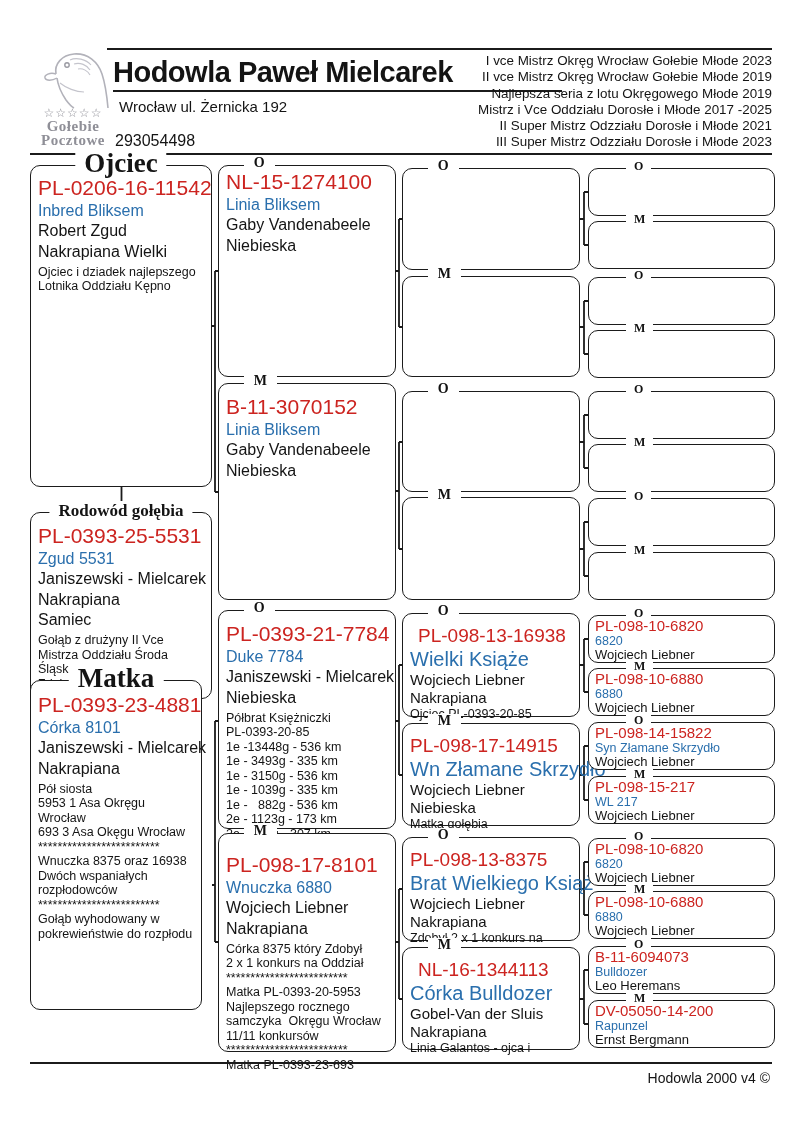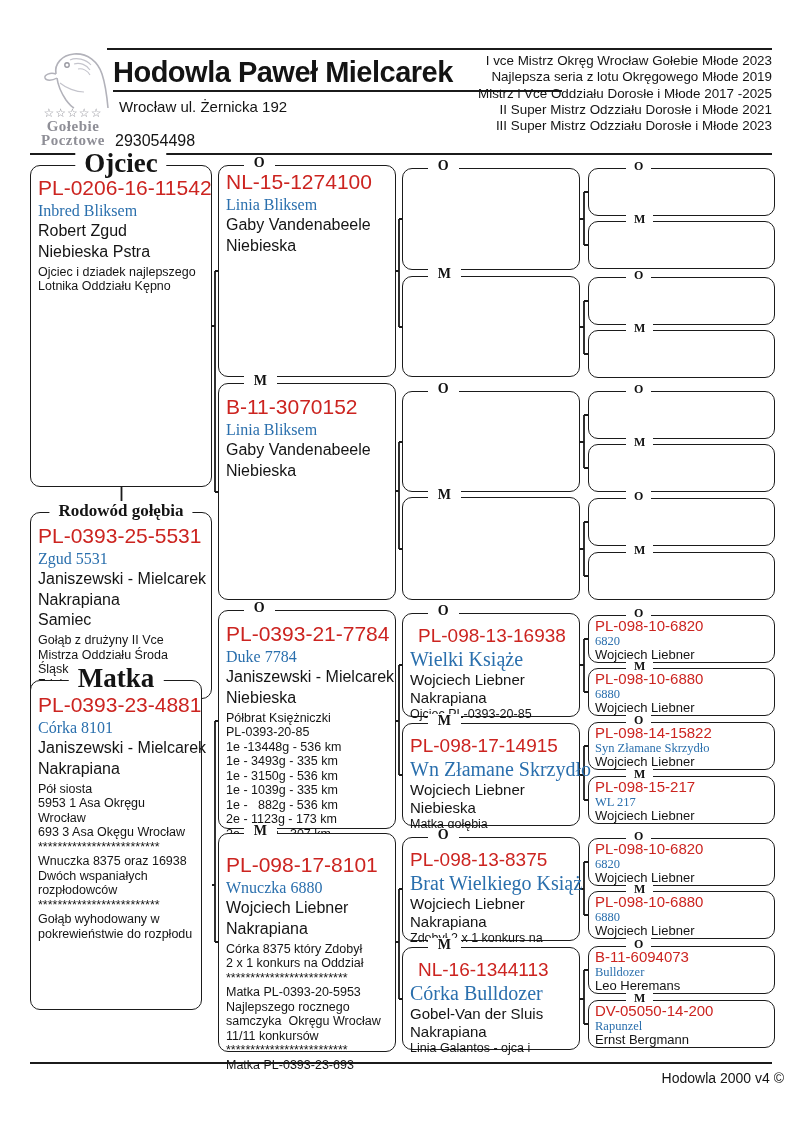--- a/index.html
+++ b/index.html
@@ -27,21 +27,21 @@
   .sex{
     position:absolute;top:-10px;left:14%;background:#fff;padding:0 10px;
     font-family:"Liberation Serif",serif;font-weight:bold;font-size:14px;color:#111;line-height:1;
   }
   .bhead{
     position:absolute;top:-19px;left:50%;transform:translateX(-50%);background:#fff;
     padding:0 9px;font-family:"Liberation Serif",serif;font-weight:bold;font-size:27px;line-height:1.2;white-space:nowrap;
   }
   .bhead.sm{font-size:17px;top:-12px;}
   .ring{color:var(--red);font-size:21px;line-height:1.25;white-space:nowrap;}
-  .pname{color:var(--blue);font-size:16px;line-height:1.25;white-space:nowrap;font-family:Liberation Serif, serif;}
+  .pname{color:var(--blue);font-size:16px;line-height:1.25;white-space:nowrap;}
   .breeder,.pcolor,.sexline{color:var(--ink);font-size:16px;line-height:1.27;white-space:nowrap;}
   .notes{color:var(--ink);font-size:12.5px;line-height:1.16;white-space:pre-wrap;margin-top:3px;}
   .mid .ring{font-size:19px;line-height:1.2;}
   .mid .pname{font-size:20px;line-height:1.18;}
   .mid .breeder,.mid .pcolor{font-size:15px;line-height:1.2;}
   .mid .notes{font-size:12.5px;margin-top:1px;line-height:1.1;}
   .small{padding:1px 6px;}
   .small .sex{font-size:12px;top:-9px;left:20%;padding:0 8px;}
   .small .ring{font-size:15px;line-height:1.15;}
   .small .pname{font-size:12.5px;line-height:1.12;}
@@ -68,20 +68,21 @@
 <div class="abs logo-word" style="left:30px;top:118px;">Gołebie</div>
 <div class="abs logo-word" style="left:30px;top:132px;">Pocztowe</div>
 
 <div class="abs title" style="left:113px;top:56px;">Hodowla Paweł Mielcarek</div>
 <div class="hline" style="left:113px;top:90px;width:449px;height:2px;"></div>
 <div class="abs address" style="left:119px;top:98px;">Wrocław ul. Żernicka 192</div>
 <div class="abs phone" style="left:115px;top:132px;">293054498</div>
 
 <div class="abs ach" style="right:28px;top:53px;">
   <div>I vce Mistrz Okręg Wrocław Gołebie Młode 2023</div>
+  <div>II vce Mistrz Okręg Wrocław Gołebie Młode 2019</div>
   <div>Najlepsza seria z lotu Okręgowego Młode 2019</div>
   <div>Mistrz i Vce Oddziału Dorosłe i Młode  2017 -2025</div>
   <div>II Super Mistrz Odzziału Dorosłe i Młode 2021</div>
   <div>III Super Mistrz Odzziału Dorosłe i Młode 2023</div>
 </div>
 
 <div class="hline" style="left:30px;top:153px;width:742px;"></div>
 
 <svg class="connectors" width="800" height="1130" viewBox="0 0 800 1130">
   <g stroke="#1b1b1b" stroke-width="1.8" fill="none">
@@ -105,21 +106,21 @@
     <path d="M580 889 H584 M584 862 V915 M584 862 H588 M584 915 H588"></path>
     <path d="M580 999 H584 M584 970 V1024 M584 970 H588 M584 1024 H588"></path>
   </g>
 </svg>
 
 <div class="pbox" style="left:30px;top:165px;width:182px;height:322px;">
   <span class="bhead">Ojciec</span>
   <div class="ring" style="margin-top:6px;">PL-0206-16-11542</div>
   <div class="pname">Inbred Bliksem</div>
   <div class="breeder">Robert Zgud</div>
-  <div class="pcolor">Niebieska Pstra</div>
+  <div class="pcolor">Nakrapiana Wielki</div>
   <div class="notes">Ojciec i dziadek najlepszego
 Lotnika Oddziału Kępno</div>
 </div>
 
 <div class="pbox" style="left:30px;top:512px;width:182px;height:187px;">
   <span class="bhead sm">Rodowód gołębia</span>
   <div class="ring" style="margin-top:7px;">PL-0393-25-5531</div>
   <div class="pname">Zgud 5531</div>
   <div class="breeder">Janiszewski - Mielcarek</div>
   <div class="pcolor">Nakrapiana</div>
@@ -312,13 +313,13 @@
   <div class="breeder">Leo Heremans</div>
 </div>
 <div class="pbox small" style="left:588px;top:1000px;width:187px;height:48px;">
   <span class="sex">M</span>
   <div class="ring">DV-05050-14-200</div>
   <div class="pname">Rapunzel</div>
   <div class="breeder">Ernst Bergmann</div>
 </div>
 
 <div class="hline" style="left:30px;top:1062px;width:742px;height:1.6px;"></div>
-<div class="abs footer-credit" style="right:16px;top:1070px;">Hodowla 2000 v4 ©</div>
+<div class="abs footer-credit" style="right:30px;top:1070px;">Hodowla 2000 v4 ©</div>
 
 </body></html>

